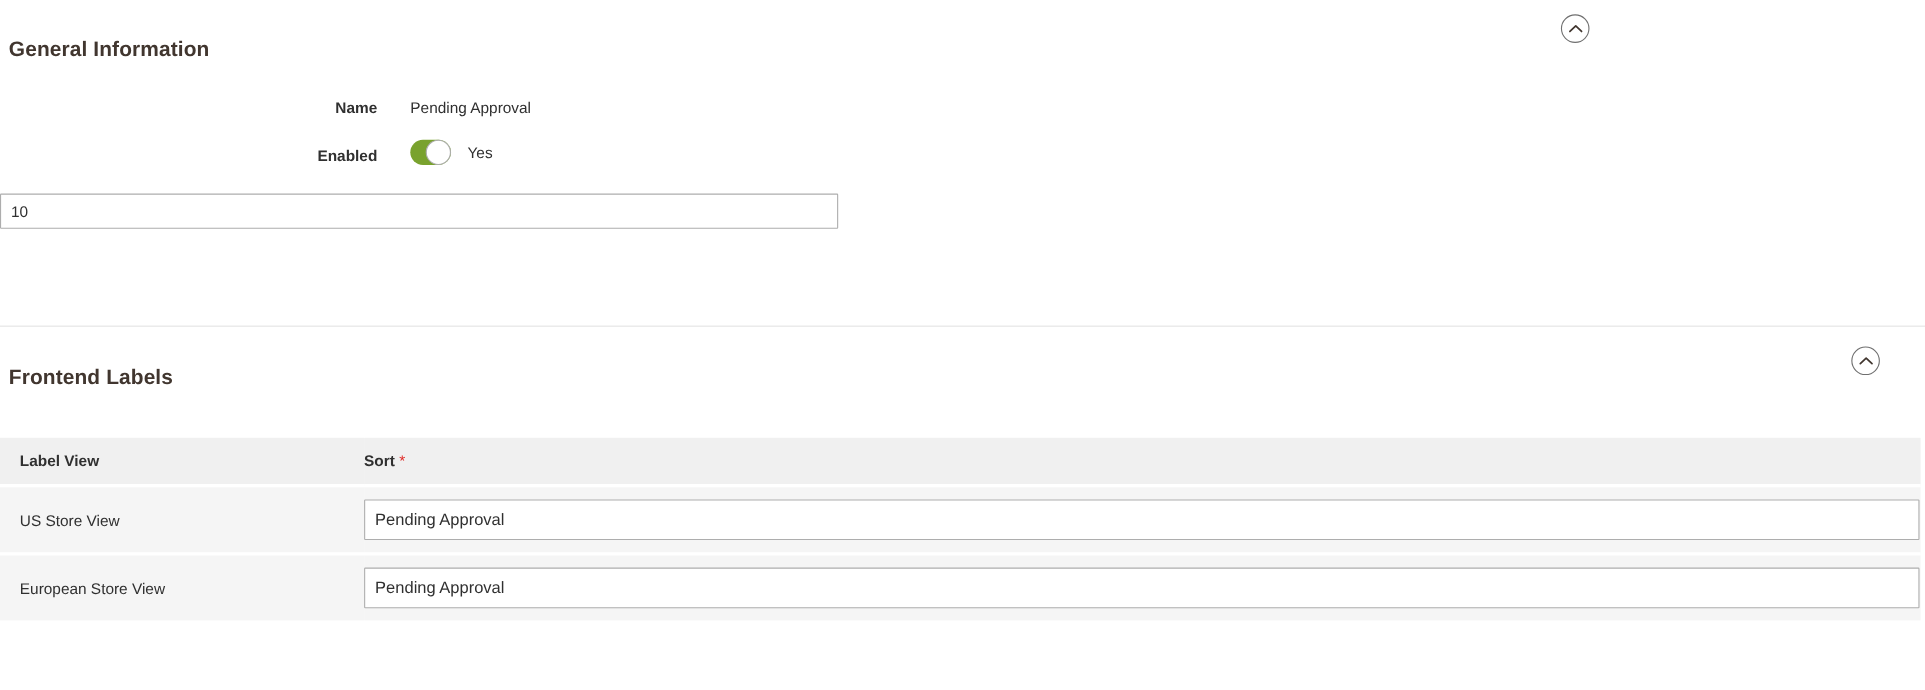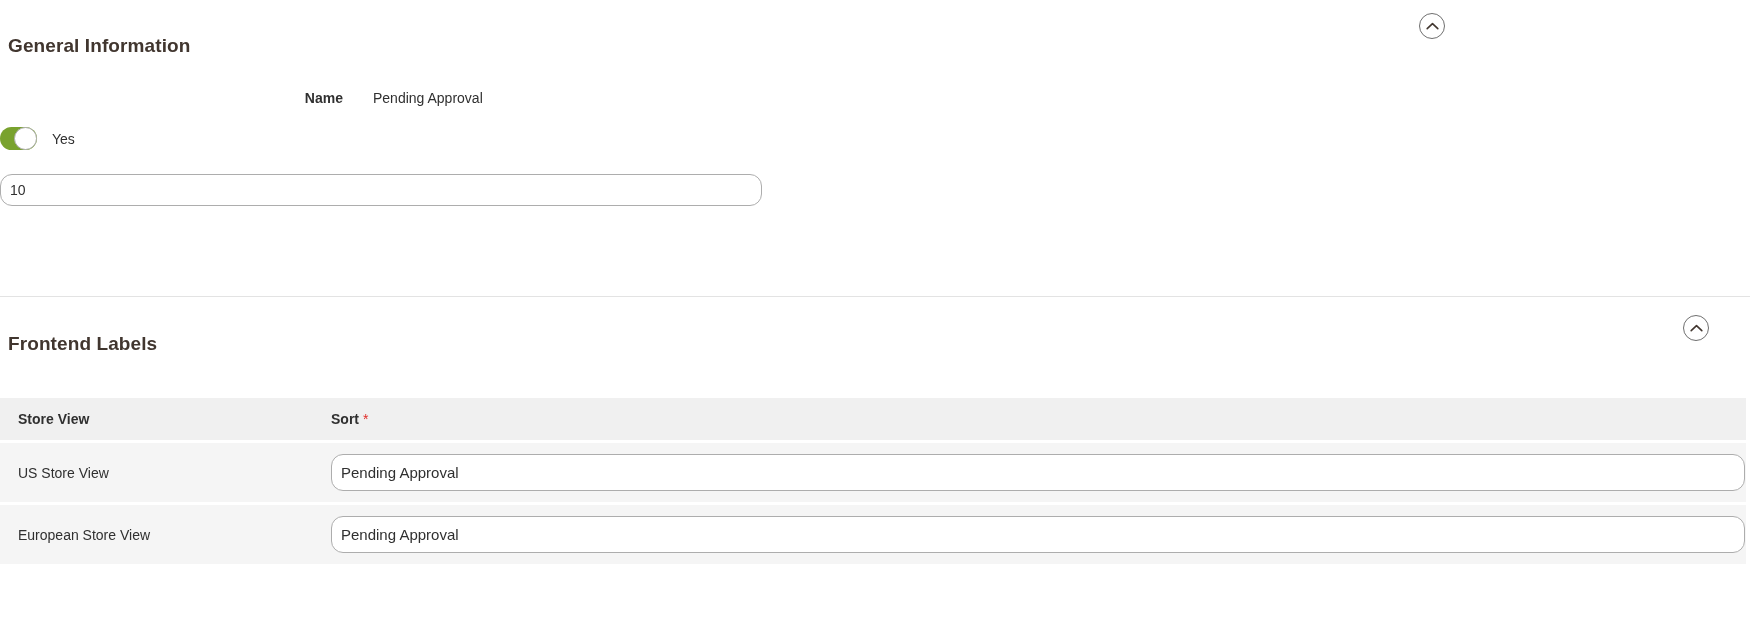--- a/index.html
+++ b/index.html
@@ -129,21 +129,21 @@
   
   input.txt {
     font-family: "Liberation Sans", sans-serif;
     font-size: 14px;
     color: #303030;
     border: 1px solid #adadad;
     background: #ffffff;
     height: 32px;
     box-sizing: border-box;
     padding: 0 9px;
-    border-radius: 12px;
+    border-radius: 1px;
     outline: none;
   }
   input.txt::placeholder { color: #888; }
   #sort-order-input { width: 762px; }
 
   
   .divider {
     position: absolute;
     left: 0;
     top: 296px;
@@ -228,20 +228,21 @@
   <div class="fields">
 
     <div class="field-row">
       <div class="field-label">Name</div>
       <div class="field-control">
         <span class="field-static">Pending Approval</span>
       </div>
     </div>
 
     <div class="field-row" style="margin-bottom:24px;">
+      <div class="field-label" style="padding-top:3px;">Enabled</div>
       <div class="field-control">
         <div class="toggle-wrap">
           <div class="toggle">
             <span class="knob"></span>
           </div>
           <span class="toggle-text">Yes</span>
         </div>
       </div>
     </div>
 
@@ -263,21 +264,21 @@
     <div class="collapse-btn">
       <svg width="13" height="9" viewBox="0 0 13 9" aria-hidden="true">
         <path d="M1.2 6.6 L6.5 1.6 L11.8 6.6" fill="none" stroke="#41362f" stroke-width="1.6" stroke-linecap="round" stroke-linejoin="round"></path>
       </svg>
     </div>
   </div>
 
   <table class="labels-table">
     <thead>
       <tr>
-        <th class="col-store">Store View</th>
+        <th class="col-store">Label View</th>
         <th class="col-label">
           <span>Sort</span><span class="req-asterisk">*</span>
         </th>
       </tr>
     </thead>
     <tbody>
       <tr>
         <td>US Store View</td>
         <td class="cell-label">
           <input class="txt" type="text" value="Pending Approval" style="">

